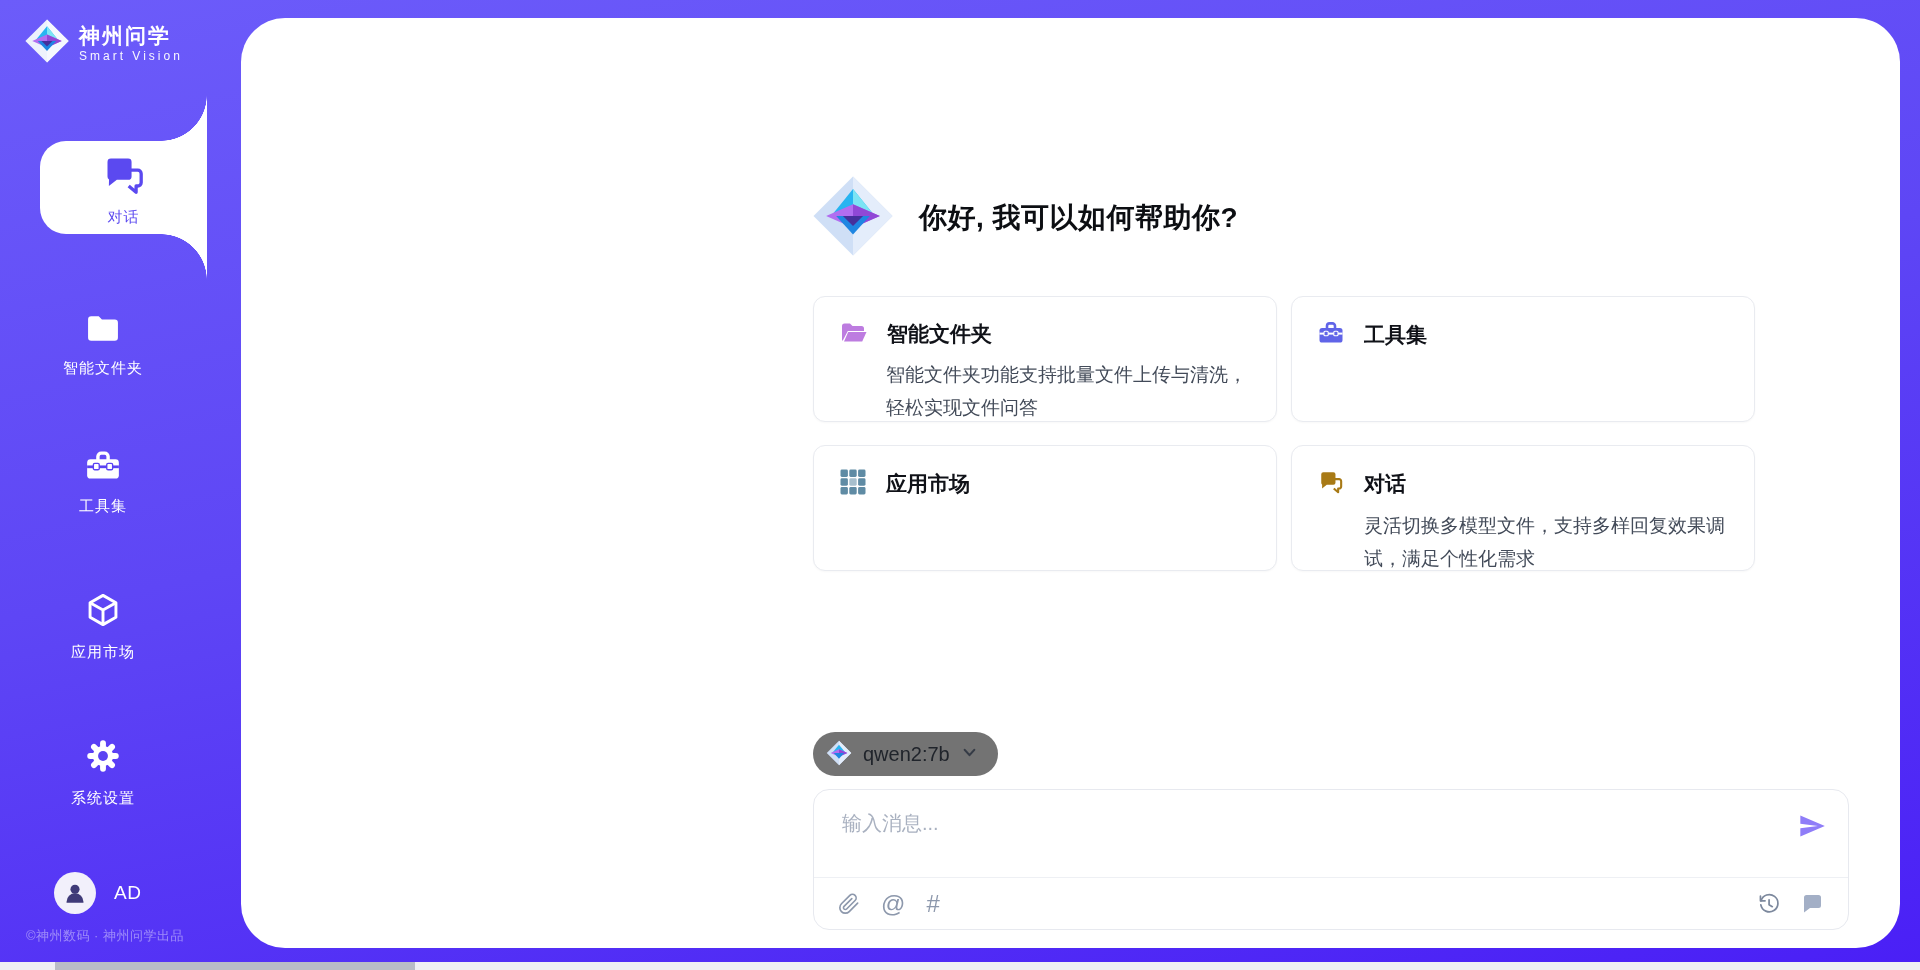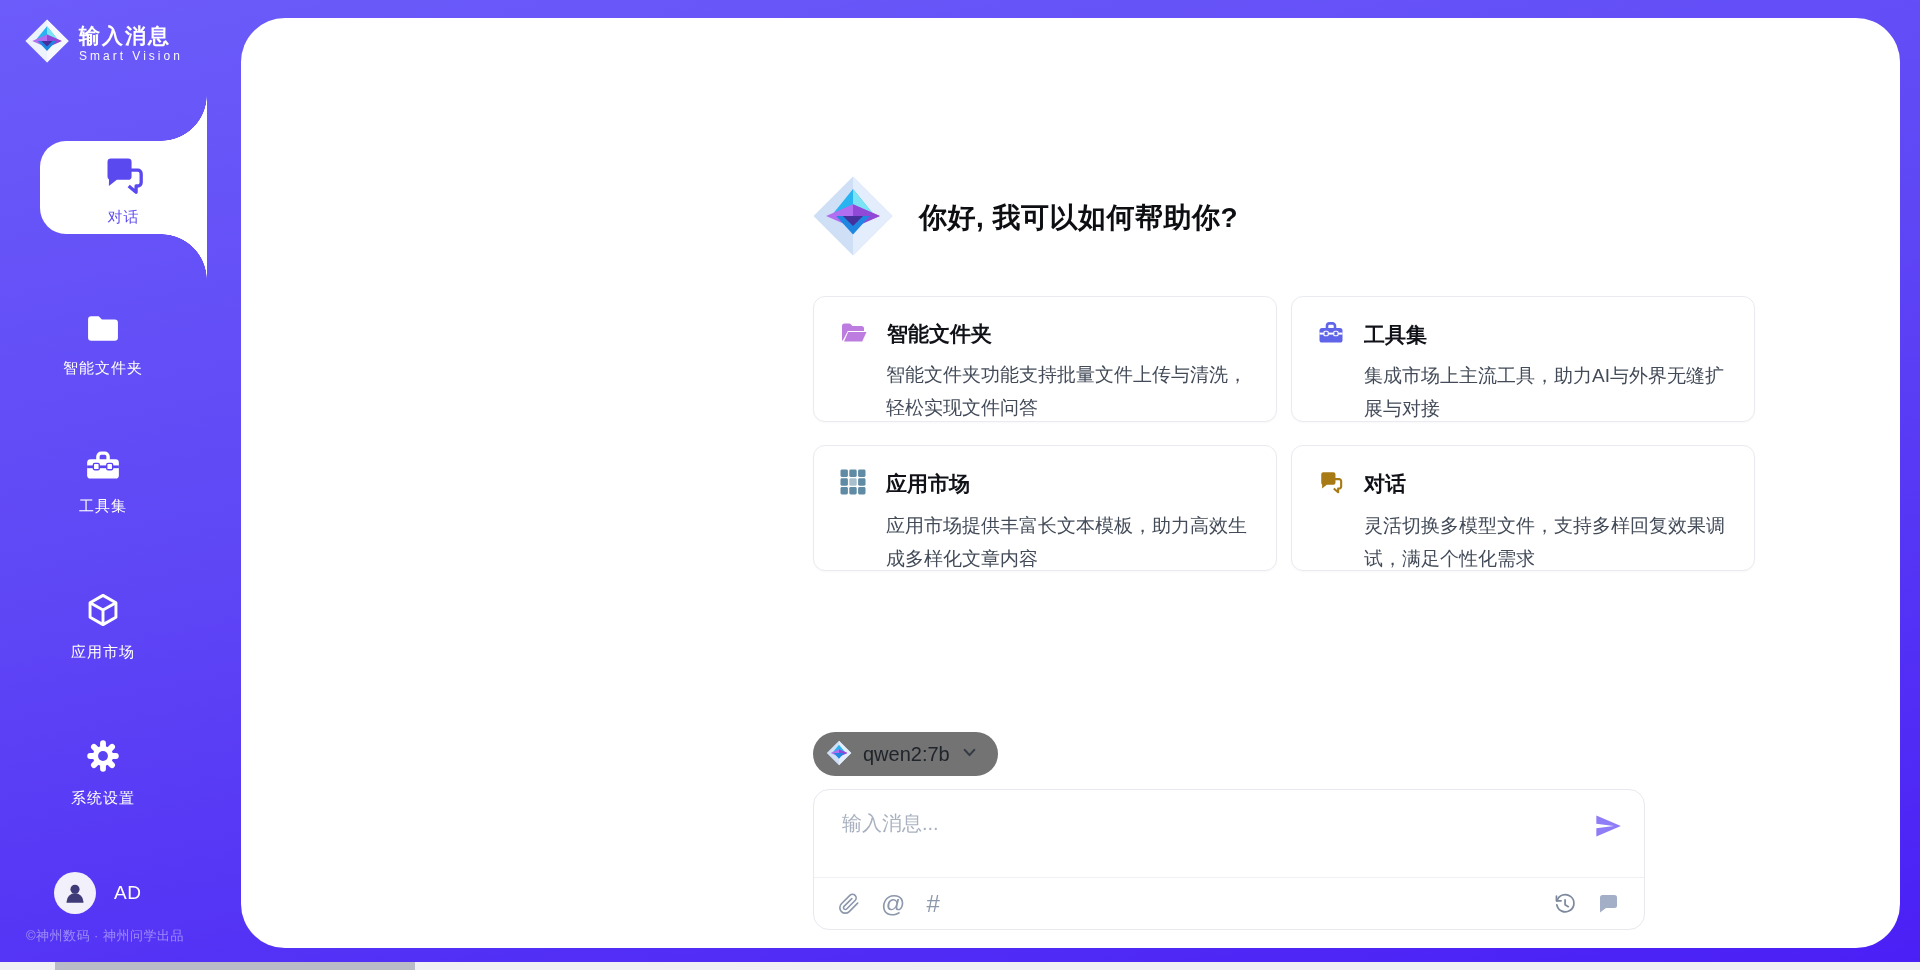--- a/index.html
+++ b/index.html
@@ -49,21 +49,21 @@
   .card-head{display:flex;align-items:center;gap:20px;}
   .card-title{font-size:21px;font-weight:700;color:#101218;}
   .card-desc{margin:10px 0 0 46px;font-size:19px;line-height:33px;color:#434b59;}
 
   
   .model-pill{position:absolute;left:572px;top:714px;height:44px;display:inline-flex;
               align-items:center;gap:11px;padding:0 20px 0 13px;background:#737373;
               border:none;border-radius:22px;cursor:pointer;font-family:inherit;}
   .model-name{font-size:20px;color:#20242b;}
 
-  .composer{position:absolute;left:572px;top:771px;width:832px;height:141px;box-sizing:border-box;
+  .composer{position:absolute;left:572px;top:771px;width:1036px;height:141px;box-sizing:border-box;
             background:#fff;border:1px solid #e7e9ef;border-radius:16px;display:flex;
             flex-direction:column;}
   .composer-top{flex:1;position:relative;}
   .composer-input{position:absolute;left:26px;top:18px;width:820px;height:58px;border:none;
                   outline:none;resize:none;font-family:inherit;font-size:20px;color:#2a2f38;
                   background:transparent;}
   .composer-input::placeholder{color:#a9b1c0;}
   .send-btn{position:absolute;right:22px;top:22px;background:none;border:none;cursor:pointer;
             padding:0;line-height:0;}
   .composer-bar{border-top:1px solid #eef0f4;height:52px;display:flex;align-items:center;
@@ -91,21 +91,21 @@
           <polygon points="50,3 97,50 50,97" fill="#f6f8fe"></polygon>
           <polygon points="50,18 76,50 24,50" fill="#27b4f1"></polygon>
           <polygon points="50,18 76,50 50,50" fill="#7be4f4"></polygon>
           <polygon points="18,50 50,36 82,50 50,64" fill="#b16ef0"></polygon>
           <polygon points="50,36 82,50 50,64" fill="#9048d6"></polygon>
           <polygon points="30,50 70,50 50,72" fill="#1f86e2"></polygon>
           <polygon points="38,50 62,50 50,62" fill="#46309c"></polygon>
         </svg>
       </span>
       <span class="brand-text">
-        <span class="brand-name">输入消息</span>
+        <span class="brand-name">神州问学</span>
         <span class="brand-sub">Smart Vision</span>
       </span>
     </div>
 
     <div class="tab">
       <span>
         <svg width="44" height="44" viewBox="0 0 32 32" color="#5b49f0">
           <path d="M14 12.5h12a2.5 2.5 0 0 1 2.5 2.5v6.5a2.5 2.5 0 0 1-2.5 2.5h-1.2v4.6l-5.4-4.6" fill="none" stroke="currentColor" stroke-width="2.4" stroke-linejoin="round"></path>
           <path d="M4 6.5A2.5 2.5 0 0 1 6.5 4H19a2.5 2.5 0 0 1 2.5 2.5V17a2.5 2.5 0 0 1-2.5 2.5h-8.2L5 24l.1-4.7A2.6 2.6 0 0 1 4 17z" fill="currentColor"></path>
         </svg>
@@ -213,41 +213,39 @@
             <svg width="26" height="25" viewBox="0 0 26 25" color="#6064e8">
               <path d="M9 8V6a2.6 2.6 0 0 1 2.6-2.6h2.8A2.6 2.6 0 0 1 17 6v2" fill="none" stroke="currentColor" stroke-width="2.6"></path>
               <rect x="1.5" y="8" width="23" height="14.5" rx="2.6" fill="currentColor"></rect>
               <rect x="1.5" y="12.6" width="23" height="2" fill="#fff"></rect>
               <rect x="6" y="11.2" width="4.2" height="4.6" rx="1" fill="currentColor" stroke="#fff" stroke-width="1.1"></rect>
               <rect x="15.8" y="11.2" width="4.2" height="4.6" rx="1" fill="currentColor" stroke="#fff" stroke-width="1.1"></rect>
             </svg>
           </span>
           <span class="card-title">工具集</span>
         </div>
-        <div class="card-desc">集成市场上主流工具，助力AI与外界无缝扩展与对接</div>
       </div>
 
       <div class="card">
         <div class="card-head">
           <span>
             <svg width="26" height="26" viewBox="0 0 26 26" color="#5f8ba4" fill="currentColor">
               <rect x="0.5" y="0.5" width="7.4" height="7.4" rx="1.4"></rect>
                 <rect x="9.3" y="0.5" width="7.4" height="7.4" rx="1.4"></rect>
                 <rect x="18.1" y="0.5" width="7.4" height="7.4" rx="1.4"></rect>
               <rect x="0.5" y="9.3" width="7.4" height="7.4" rx="1.4"></rect>
                 <rect x="9.3" y="9.3" width="7.4" height="7.4" rx="1.4" opacity=".55"></rect>
                 <rect x="18.1" y="9.3" width="7.4" height="7.4" rx="1.4"></rect>
               <rect x="0.5" y="18.1" width="7.4" height="7.4" rx="1.4"></rect>
                 <rect x="9.3" y="18.1" width="7.4" height="7.4" rx="1.4"></rect>
                 <rect x="18.1" y="18.1" width="7.4" height="7.4" rx="1.4"></rect>
             </svg>
           </span>
           <span class="card-title">应用市场</span>
         </div>
-        <div class="card-desc">应用市场提供丰富长文本模板，助力高效生成多样化文章内容</div>
       </div>
 
       <div class="card">
         <div class="card-head">
           <span>
             <svg width="26" height="26" viewBox="0 0 32 32" color="#a87a16">
               <path d="M14 12.5h12a2.5 2.5 0 0 1 2.5 2.5v6.5a2.5 2.5 0 0 1-2.5 2.5h-1.2v4.6l-5.4-4.6" fill="none" stroke="currentColor" stroke-width="2.6" stroke-linejoin="round"></path>
               <path d="M4 6.5A2.5 2.5 0 0 1 6.5 4H19a2.5 2.5 0 0 1 2.5 2.5V17a2.5 2.5 0 0 1-2.5 2.5h-8.2L5 24l.1-4.7A2.6 2.6 0 0 1 4 17z" fill="currentColor"></path>
             </svg>
           </span>

